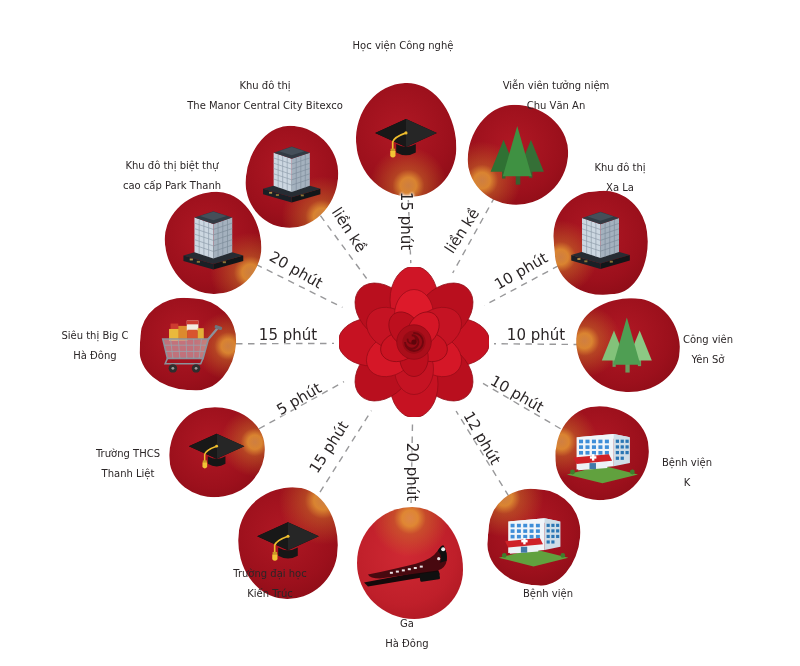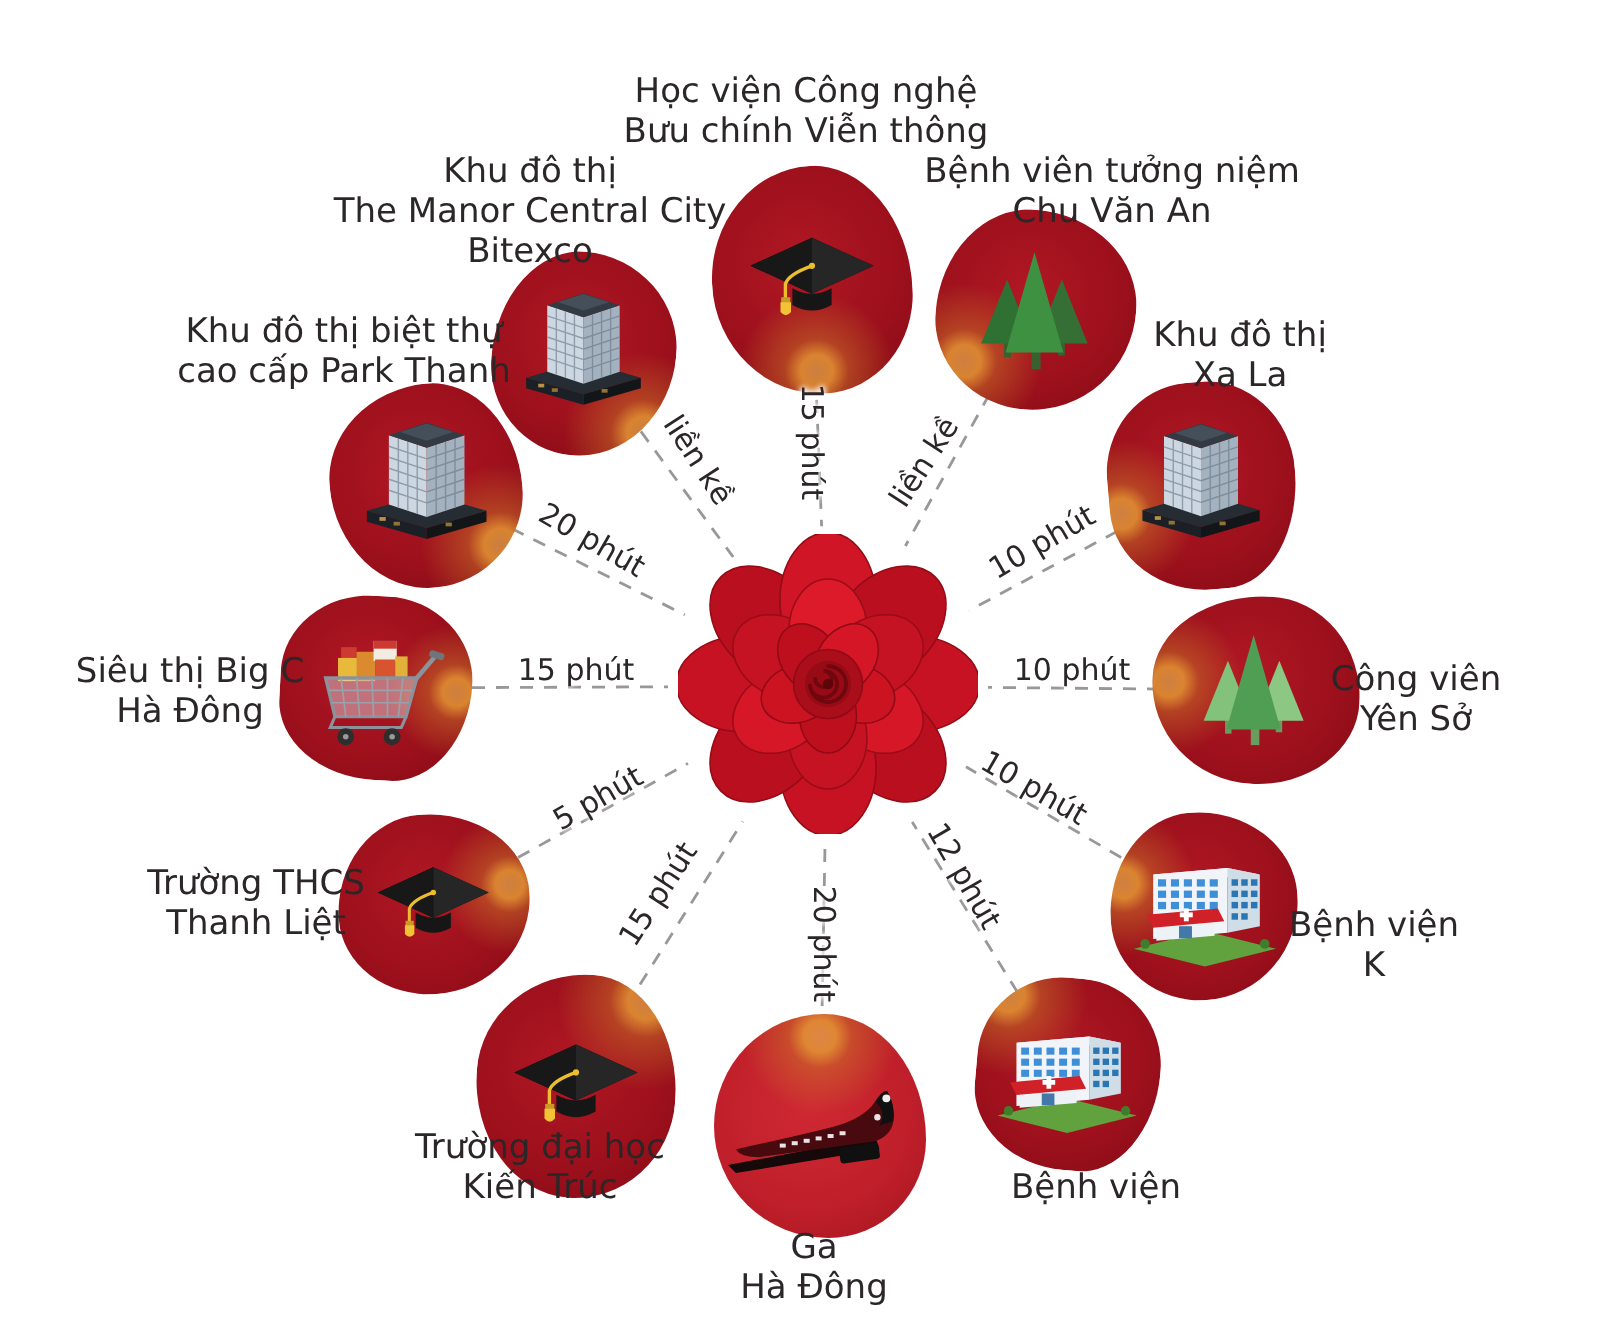--- a/index.html
+++ b/index.html
@@ -6,21 +6,21 @@
   #canvas{position:relative;width:800px;height:666px;background:#ffffff;overflow:hidden;
           font-family:"DejaVu Sans","Liberation Sans",sans-serif;color:#2b2627;}
   #lines{position:absolute;left:0;top:0;z-index:1;}
   .petal{position:absolute;display:flex;align-items:center;justify-content:center;z-index:2;}
   .sh0{border-radius:52% 48% 46% 54% / 50% 56% 44% 50%;}
   .sh1{border-radius:46% 54% 52% 48% / 55% 47% 53% 45%;}
   .sh2{border-radius:50% 50% 44% 56% / 47% 49% 59% 45%;}
   .sh3{border-radius:55% 45% 50% 50% / 46% 54% 46% 54%;}
   .rose{position:absolute;left:339px;top:267px;width:150px;height:150px;z-index:3;}
   .nlabel{position:absolute;z-index:4;width:220px;text-align:center;
-          font-size:17px;line-height:20px;color:#2b2627;}
+          font-size:10px;line-height:20px;color:#2b2627;}
   .tlabel{position:absolute;z-index:4;font-size:15px;color:#2b2627;white-space:nowrap;
           text-shadow:0 0 3px #fff,0 0 3px #fff,0 0 3px #fff;}
   .icon{display:block;}
   .ic-cap{width:70%;height:70%;}
   .ic-trees-dark,.ic-trees-light{width:76%;height:76%;}
   .ic-building{width:82%;height:82%;}
   .ic-hospital{width:86%;height:86%;}
   .ic-cart{width:84%;height:84%;}
   .ic-train{width:94%;height:94%;}
   .defs{position:absolute;width:0;height:0;overflow:hidden;}
@@ -206,30 +206,29 @@
     </svg>
 
   <div id="nodes">
       <div class="petal sh0" style="left:356px;top:83px;width:100px;height:114px;background:radial-gradient(circle at 50% 90%, rgba(240,200,90,0.6) 0%, rgba(228,152,52,0.85) 7%, rgba(205,125,42,0.45) 14%, rgba(158,24,30,0) 34%),radial-gradient(circle at 45% 42%, #b01824 0%, #9c101c 58%, #840b14 100%);transform:rotate(-3deg)">
       <svg class="icon ic-cap" viewBox="0 0 100 100" style="transform:rotate(3deg)">
           <use href="#i-cap"></use>
         </svg>
     </div>
       <div class="nlabel" style="left:293px;top:36px">
       <div>Học viện Công nghệ</div>
-      <div>Bưu chính Viễn thông</div>
     </div>
       <div class="tlabel" style="left:406px;top:221px;transform:translate(-50%,-50%) rotate(90deg)">15 phút</div>
       <div class="petal sh1" style="left:468px;top:105px;width:100px;height:100px;background:radial-gradient(circle at 16% 78%, rgba(240,200,90,0.6) 0%, rgba(228,152,52,0.85) 7%, rgba(205,125,42,0.45) 14%, rgba(158,24,30,0) 34%),radial-gradient(circle at 45% 42%, #b01824 0%, #9c101c 58%, #840b14 100%);transform:rotate(4deg)">
       <svg class="icon ic-trees-dark" viewBox="0 0 100 100" style="transform:rotate(-4deg)">
           <use href="#i-trees-dark"></use>
         </svg>
     </div>
       <div class="nlabel" style="left:446px;top:76px">
-      <div>Bệnh viên tưởng niệm</div>
+      <div>Viễn viên tưởng niệm</div>
       <div>Chu Văn An</div>
     </div>
       <div class="tlabel" style="left:462px;top:231px;transform:translate(-50%,-50%) rotate(-57deg)">liền kề</div>
       <div class="petal sh2" style="left:554px;top:191px;width:94px;height:104px;background:radial-gradient(circle at 6% 60%, rgba(240,200,90,0.6) 0%, rgba(228,152,52,0.85) 7%, rgba(205,125,42,0.45) 14%, rgba(158,24,30,0) 34%),radial-gradient(circle at 45% 42%, #b01824 0%, #9c101c 58%, #840b14 100%);transform:rotate(-5deg)">
       <svg class="icon ic-building" viewBox="0 0 100 100" style="transform:rotate(5deg)">
           <use href="#i-building"></use>
         </svg>
     </div>
       <div class="nlabel" style="left:510px;top:158px">
       <div>Khu đô thị</div>
@@ -283,21 +282,21 @@
       <div class="nlabel" style="left:160px;top:564px">
       <div>Trường đại học</div>
       <div>Kiến Trúc</div>
     </div>
       <div class="tlabel" style="left:329px;top:447px;transform:translate(-50%,-50%) rotate(-57deg)">15 phút</div>
       <div class="petal sh1" style="left:169px;top:407px;width:96px;height:90px;background:radial-gradient(circle at 90% 42%, rgba(240,200,90,0.6) 0%, rgba(228,152,52,0.85) 7%, rgba(205,125,42,0.45) 14%, rgba(158,24,30,0) 34%),radial-gradient(circle at 45% 42%, #b01824 0%, #9c101c 58%, #840b14 100%);transform:rotate(-4deg)">
       <svg class="icon ic-cap" viewBox="0 0 100 100" style="transform:rotate(4deg)">
           <use href="#i-cap"></use>
         </svg>
     </div>
-      <div class="nlabel" style="left:18px;top:432px">
+      <div class="nlabel" style="left:18px;top:444px">
       <div>Trường THCS</div>
       <div>Thanh Liệt</div>
     </div>
       <div class="tlabel" style="left:299px;top:399px;transform:translate(-50%,-50%) rotate(-30deg)">5 phút</div>
       <div class="petal sh2" style="left:140px;top:298px;width:96px;height:92px;background:radial-gradient(circle at 92% 50%, rgba(240,200,90,0.6) 0%, rgba(228,152,52,0.85) 7%, rgba(205,125,42,0.45) 14%, rgba(158,24,30,0) 34%),radial-gradient(circle at 45% 42%, #b01824 0%, #9c101c 58%, #840b14 100%);transform:rotate(3deg)">
       <svg class="icon ic-cart" viewBox="0 0 100 100" style="transform:rotate(-3deg)">
           <use href="#i-cart"></use>
         </svg>
     </div>
       <div class="nlabel" style="left:-15px;top:326px">

